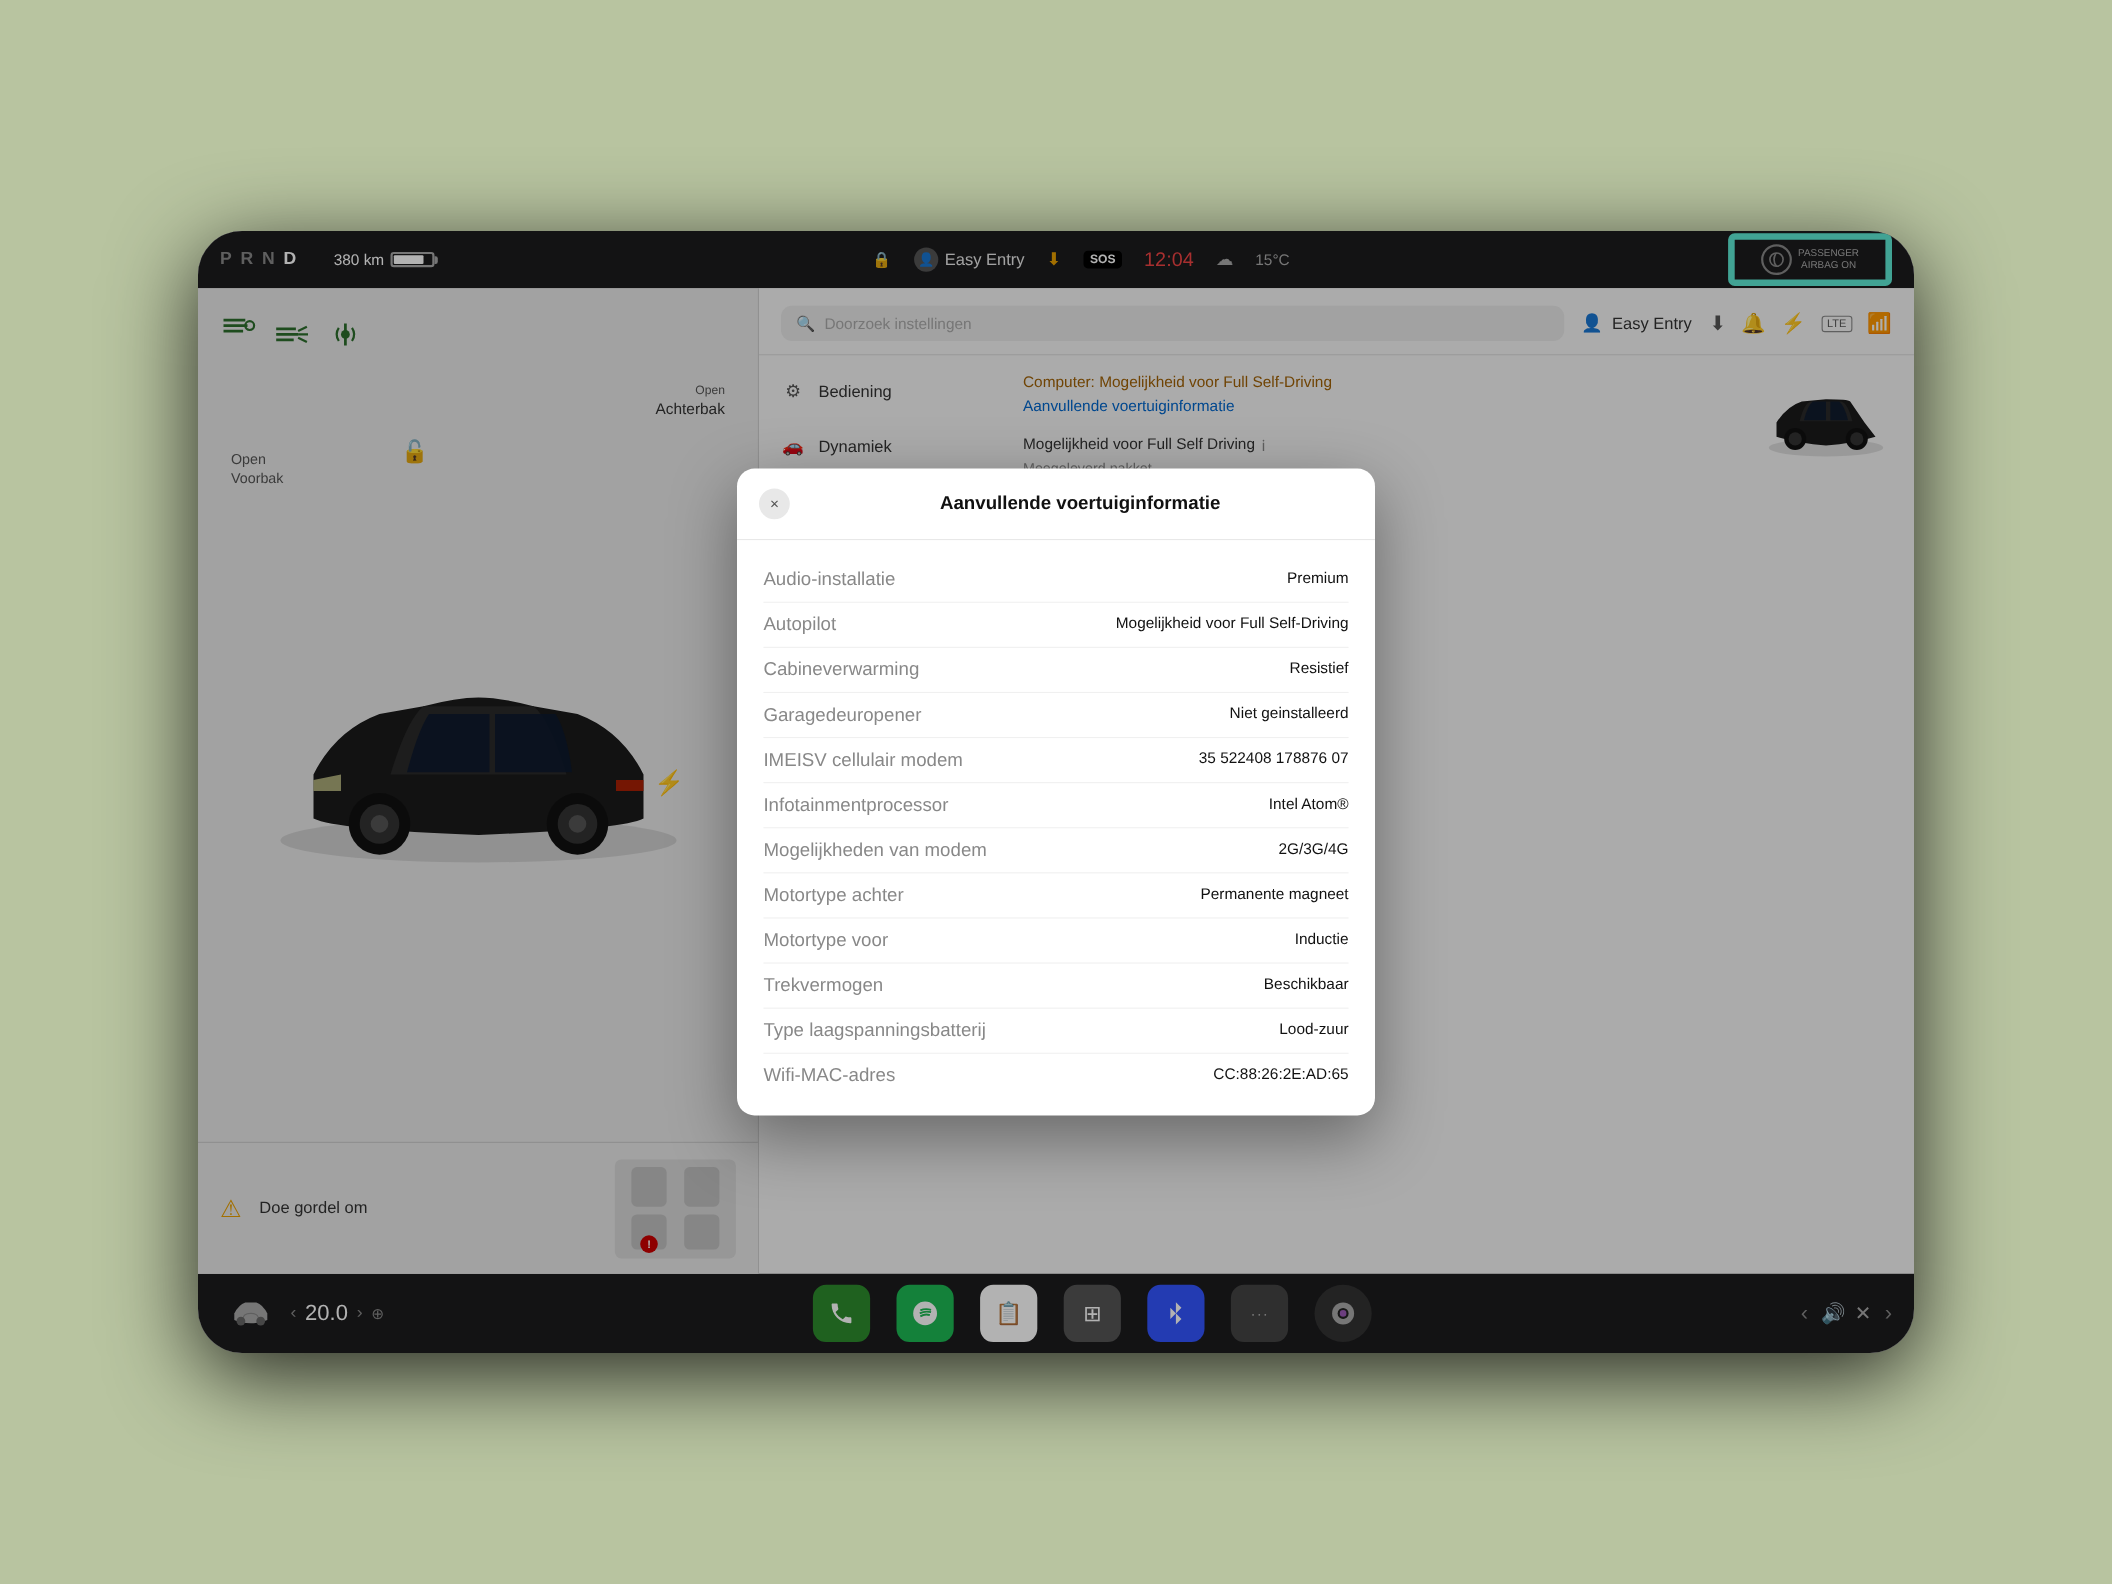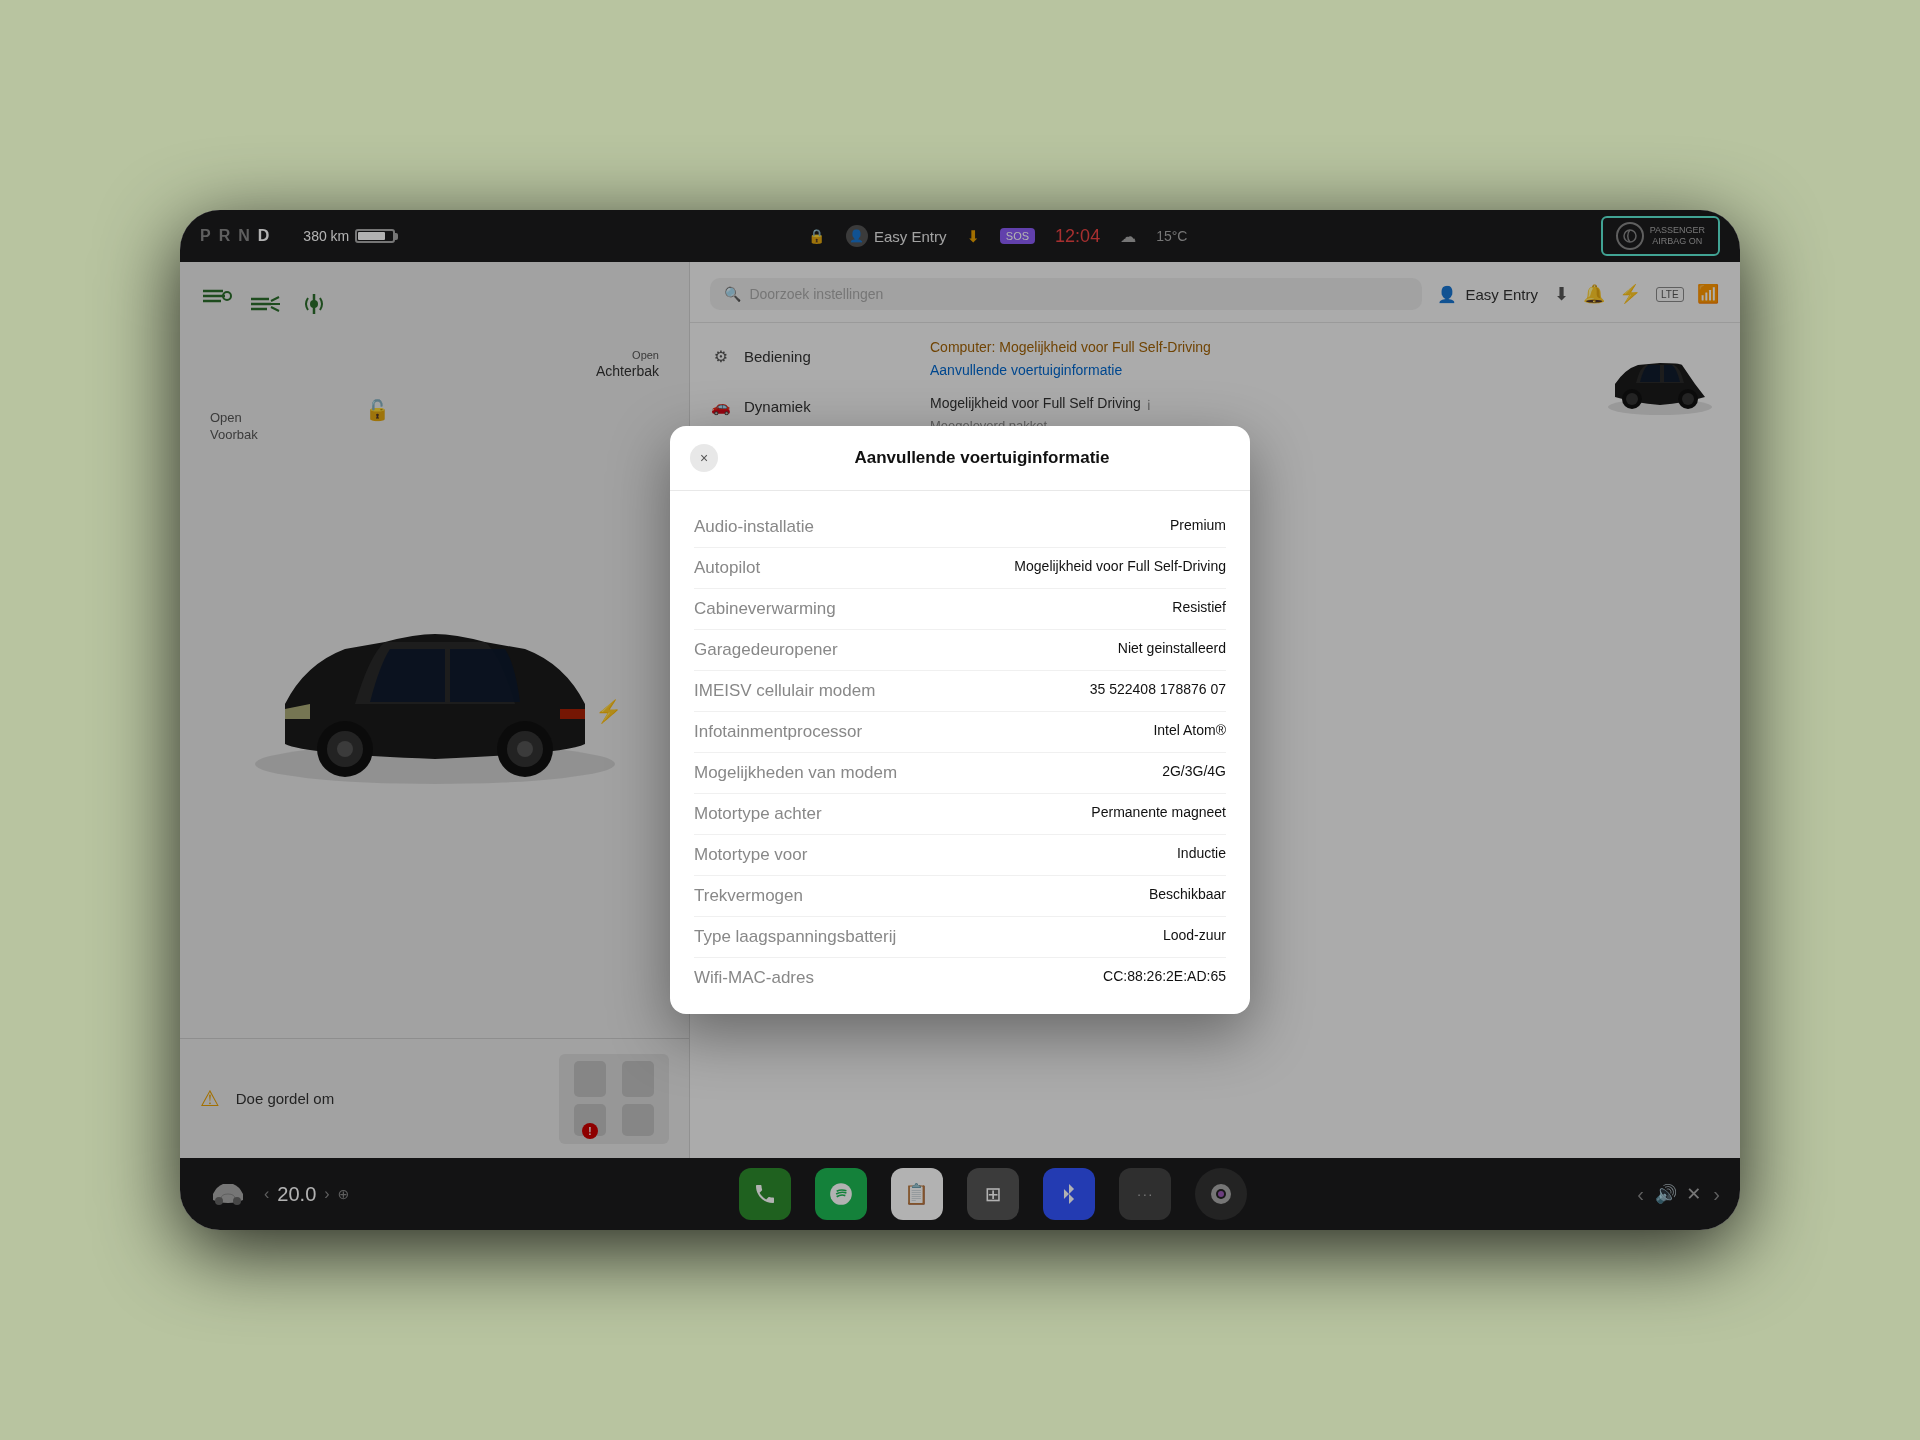--- a/index.html
+++ b/index.html
@@ -111,35 +111,35 @@
       background: #555;
       border-radius: 50%;
       display: flex;
       align-items: center;
       justify-content: center;
       color: #fff;
       font-size: 12px;
     }
 
     .sos-badge {
-      background: #8b5cf6;
+      background: #000000;
       color: #fff;
       font-size: 11px;
-      font-weight: 400;
+      font-weight: 700;
       padding: 2px 6px;
       border-radius: 4px;
     }
 
     .passenger-airbag {
       display: flex;
       align-items: center;
       gap: 6px;
-      border: 2px solid #5eead4;
+      border: 6px solid #5eead4;
       border-radius: 6px;
-      padding: 4px 13px;
+      padding: 4px 24px;
     }
 
     .airbag-icon {
       width: 28px;
       height: 28px;
       border-radius: 50%;
       border: 2px solid #888;
       display: flex;
       align-items: center;
       justify-content: center;

